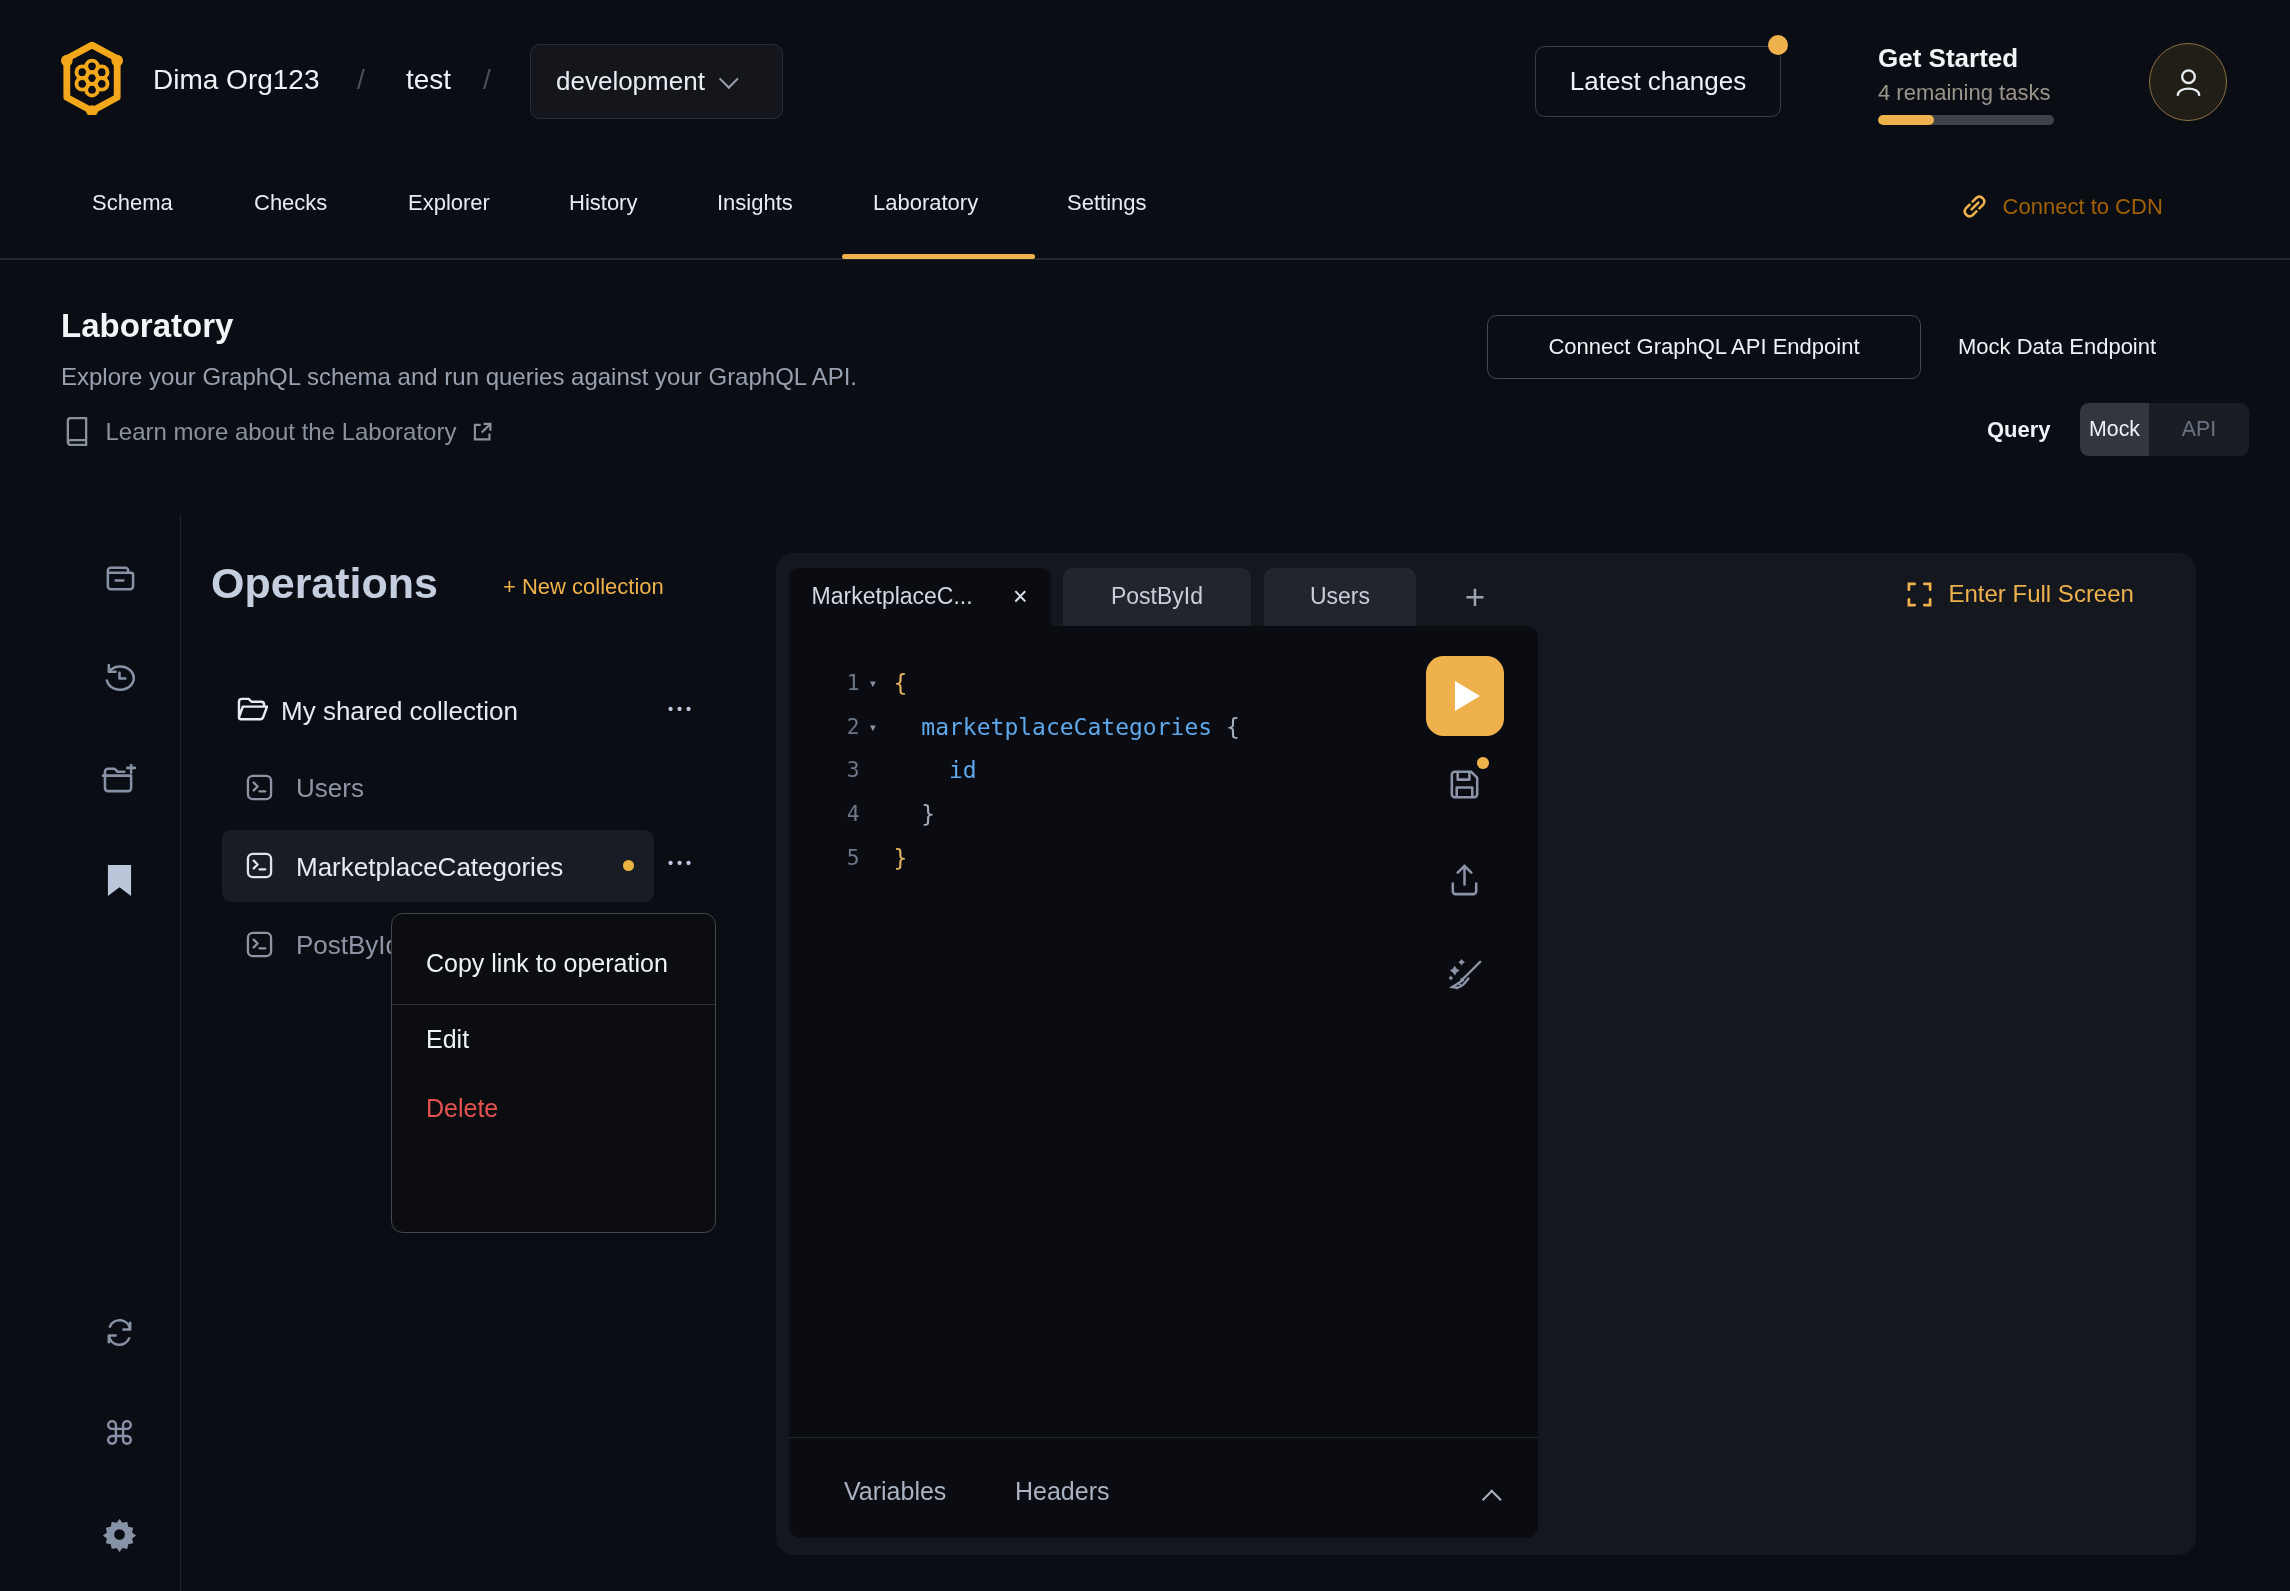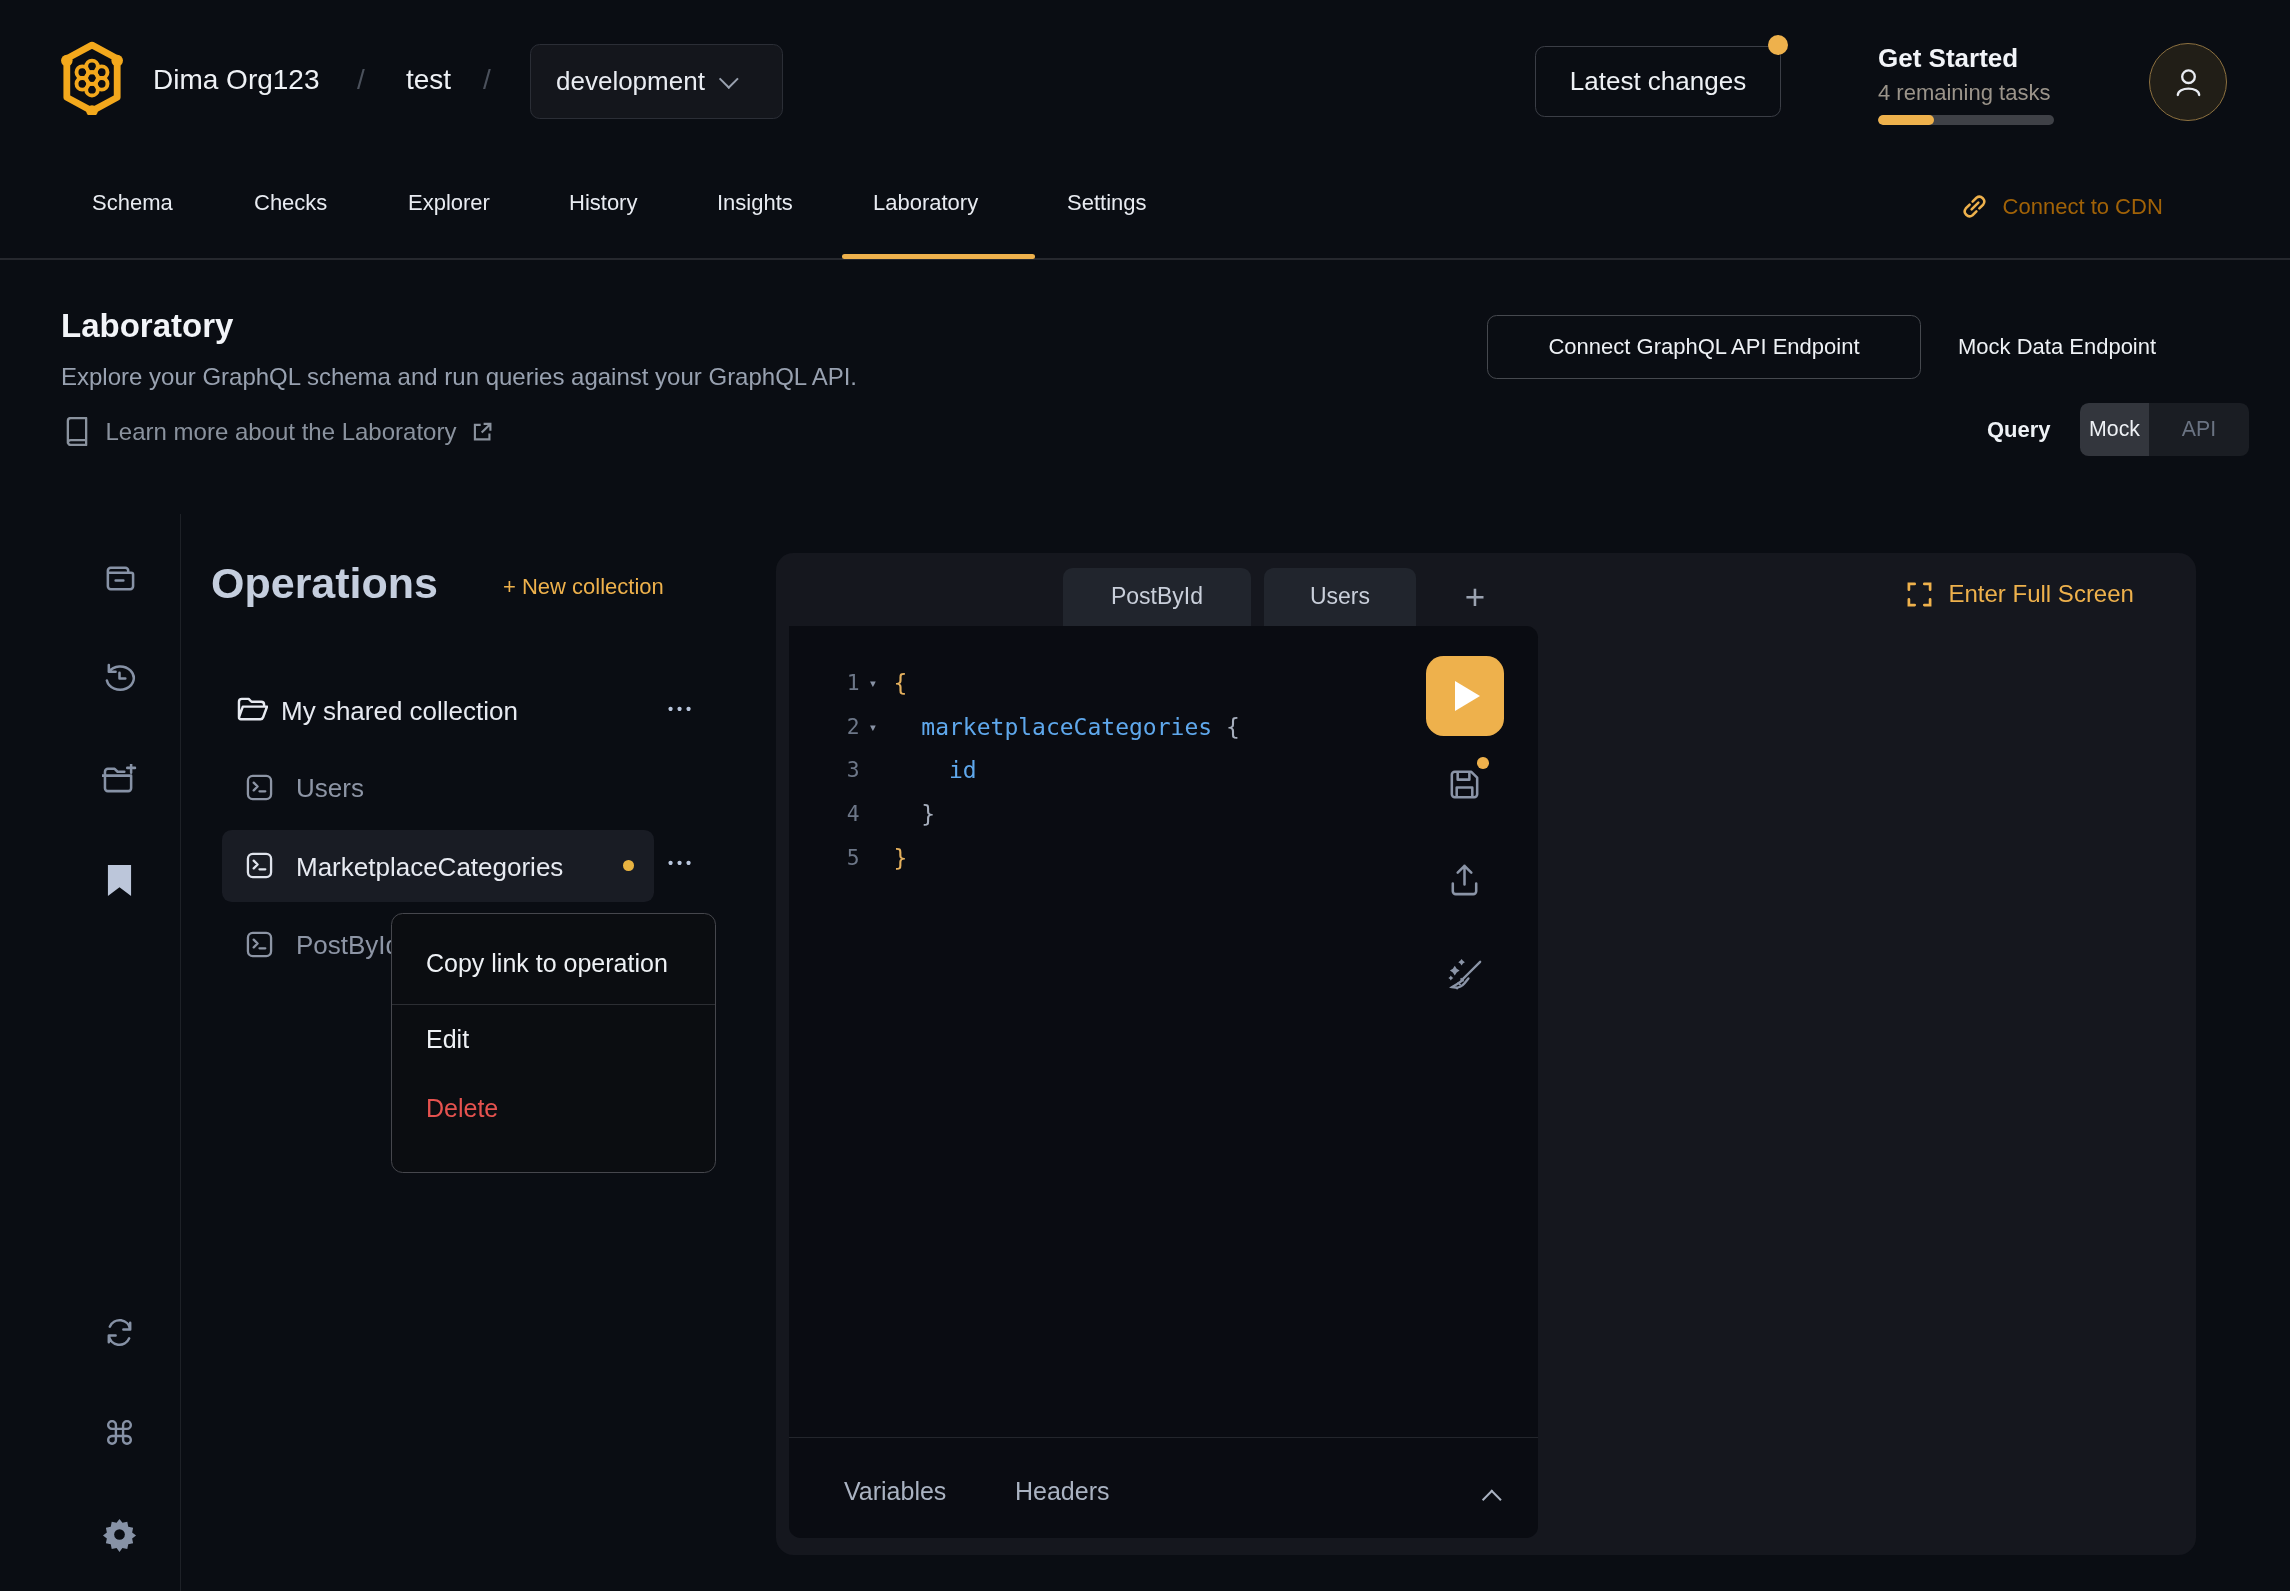--- a/index.html
+++ b/index.html
@@ -78,21 +78,21 @@
   .ops-title { left:211px; top:559px; font-size:43px; font-weight:700; color:#c5cede; }
   .new-col { left:503px; top:574px; font-size:22px; color:#eeb14c; cursor:pointer; }
   .row-text { font-size:26px; }
   .op-icon { width:27px; height:27px; color:#8d95a5; }
   .dots { color:#b9c6dd; font-size:14.6px; letter-spacing:3.9px; font-weight:700; cursor:pointer; }
   .sel-row { left:222px; top:830px; width:432px; height:72px; border-radius:9.7px; background:#191c24; cursor:pointer; }
   .unsaved-dot { width:10.7px; height:10.7px; border-radius:50%; background:#e8b341; }
 
   
   .menu {
-    left:391px; top:913px; width:325px; height:260px;
+    left:391px; top:913px; width:325px; height:320px;
     background:#0b0d11; border:1px solid #46474d; border-radius:11.6px; z-index:40;
   }
   .menu-item { position:absolute; left:34px; font-size:25px; color:#eef1f5; cursor:pointer; }
   .menu-div { position:absolute; left:0; top:90px; width:100%; height:1px; background:#2c2e33; }
   .danger { color:#e5524f; }
 
   
   .card { left:776px; top:553px; width:1420px; height:1002px; background:#15171e; border-radius:17.5px; }
   .tab { position:absolute; top:14.6px; height:58px; border-radius:9.7px 9.7px 0 0; display:flex; align-items:center; font-size:23px; cursor:pointer; }
   .tab-active { left:12.6px; width:262px; background:#0a0c12; color:#d2d8e2; padding:0 23px; justify-content:space-between; }
@@ -281,20 +281,24 @@
 
 <div class="abs menu">
   <div class="menu-item" style="top:35px;">Copy link to operation</div>
   <div class="menu-div"></div>
   <div class="menu-item" style="top:111px;">Edit</div>
   <div class="menu-item danger" style="top:180px;">Delete</div>
 </div>
 
 <div class="abs card">
 
+  <div class="tab tab-active">
+    <span>MarketplaceC...</span>
+    <span class="tab-close">×</span>
+  </div>
   <div class="tab tab-idle" style="left:287px; width:188px;">
     <span>PostById</span>
   </div>
   <div class="tab tab-idle" style="left:488px; width:152px;">
     <span>Users</span>
   </div>
   <div class="tab-plus">+</div>
 
   <div class="fullscreen">
     <svg width="27" height="27" viewBox="0 0 28 28">

